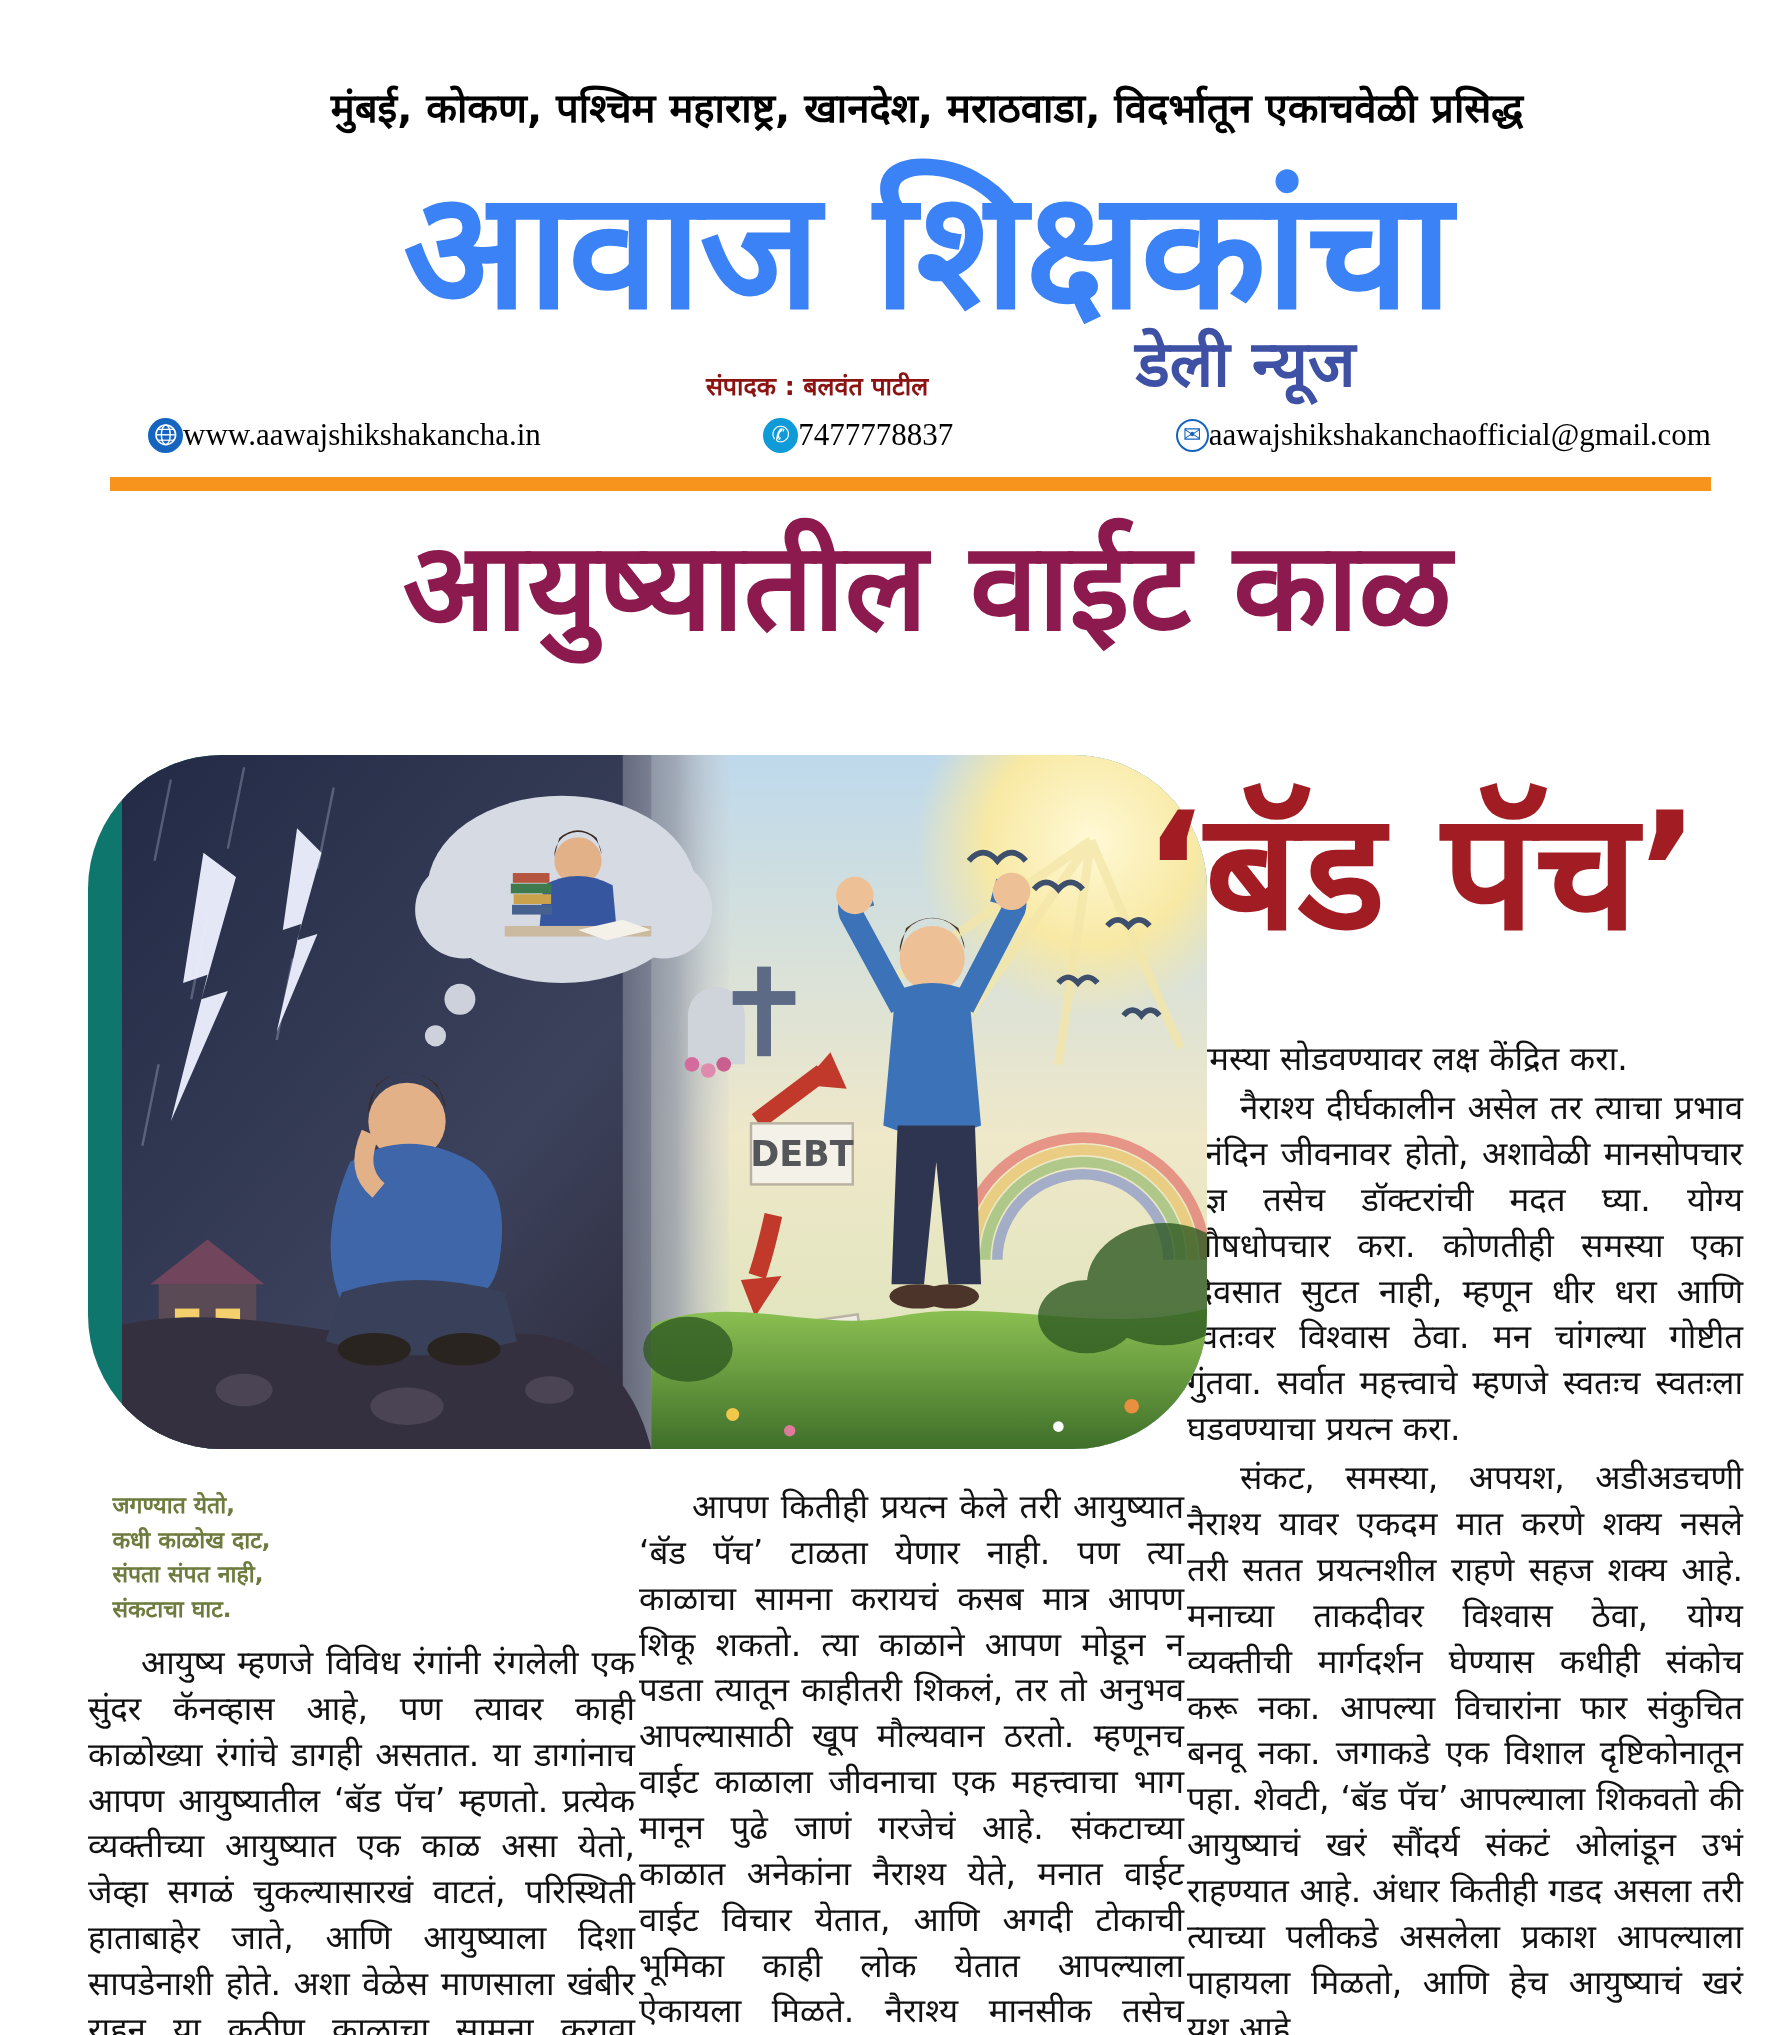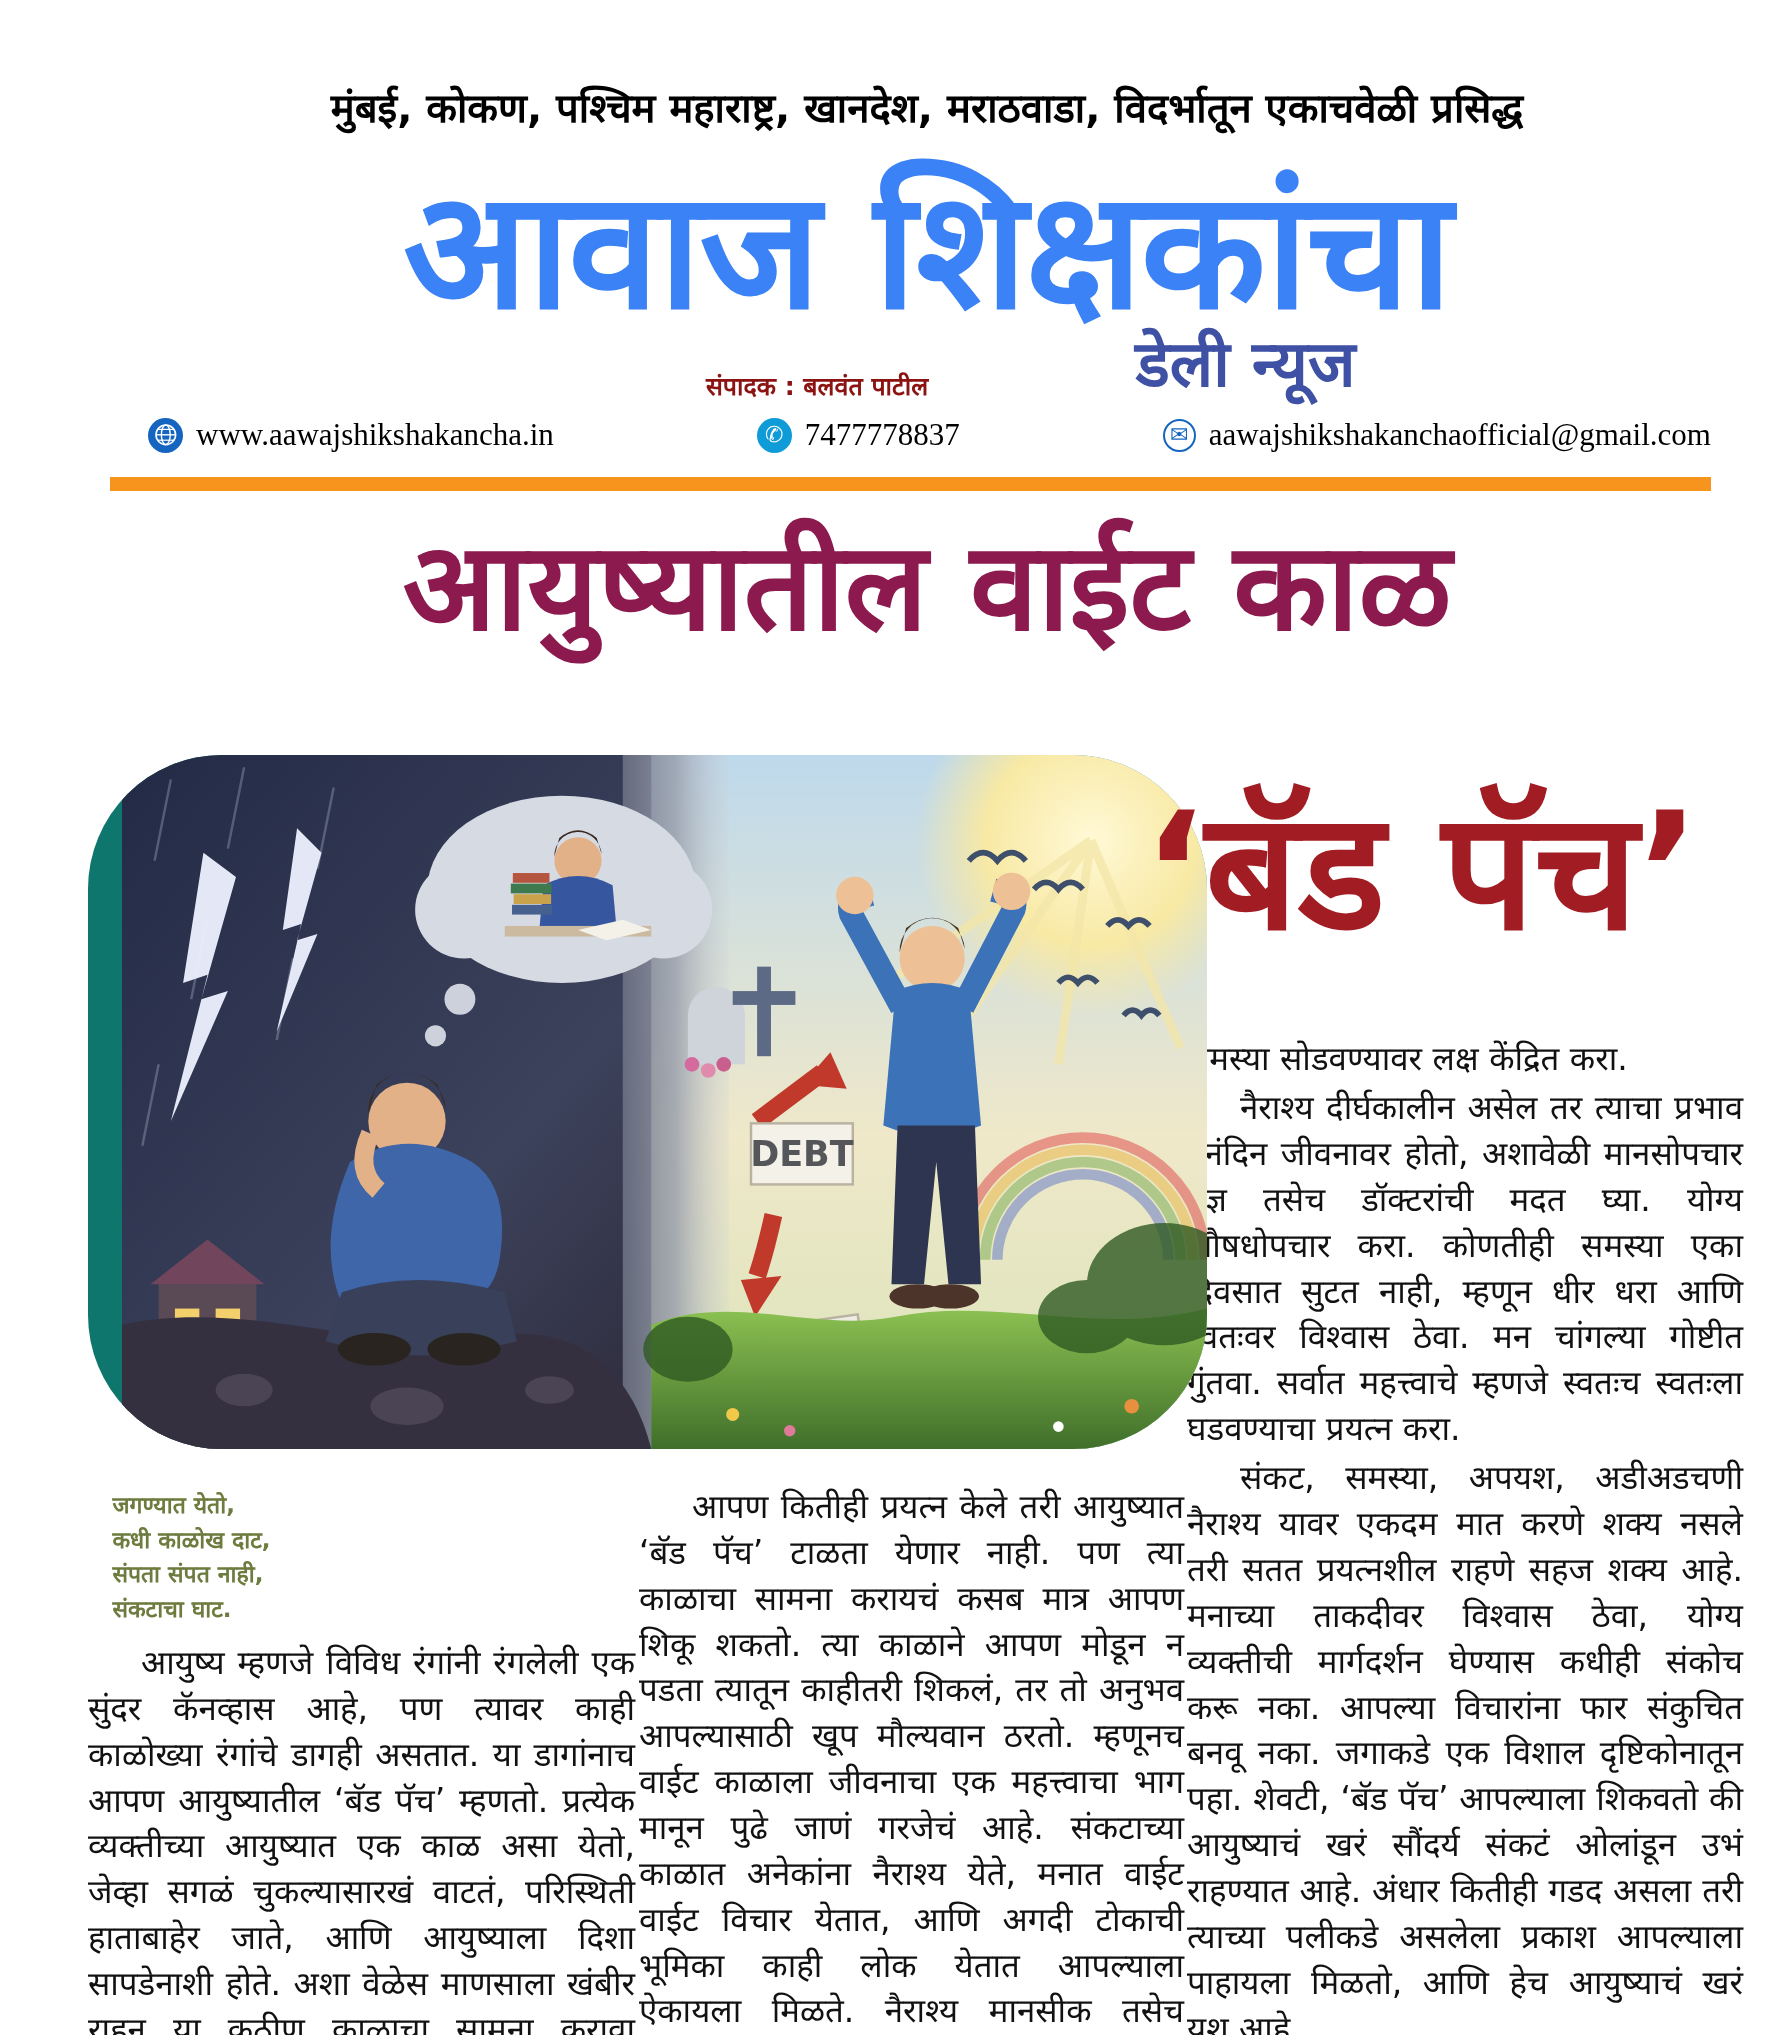--- a/index.html
+++ b/index.html
@@ -14,21 +14,21 @@
     font-size:40px;font-weight:bold;color:#000;}
   .masthead{top:147px;left:0;width:100%;text-align:center;
     font-size:163px;line-height:1.1;font-weight:bold;color:#3b82f6;letter-spacing:-1.6px;margin-top:14px;}
   .editor{top:368px;left:427px;width:712px;text-align:center;
     font-size:25px;font-weight:bold;color:#8b1412;}
   .edition{top:318px;left:1018px;width:387px;text-align:center;
     font-size:64px;font-weight:bold;color:#3f51a5;}
   .contact-row{top:417px;left:114px;width:1563px;display:flex;
     align-items:center;justify-content:space-between;
     font-size:31px;font-family:"Liberation Serif",serif;color:#000;}
-  .citem{display:flex;align-items:center;gap:13px;}
+  .citem{display:flex;align-items:center;gap:0;}
   .cicon{width:35px;height:35px;border-radius:50%;display:flex;align-items:center;
     justify-content:center;color:#fff;font-size:22px;flex:0 0 auto;}
   .cicon.globe{background:#1565c0;}
   .cicon.phone{background:#0e9bd8;}
   .cicon.mail{background:#fff;border:2.8px solid #1565c0;color:#1565c0;width:29px;height:29px;}
   .rule-orange{top:477px;left:110px;width:1567px;height:14px;background:#f7941d;}
 
   
   .headline{top:517px;left:0;width:100%;text-align:center;
     font-size:122px;font-weight:bold;color:#8c1a4e;line-height:1.15;}

